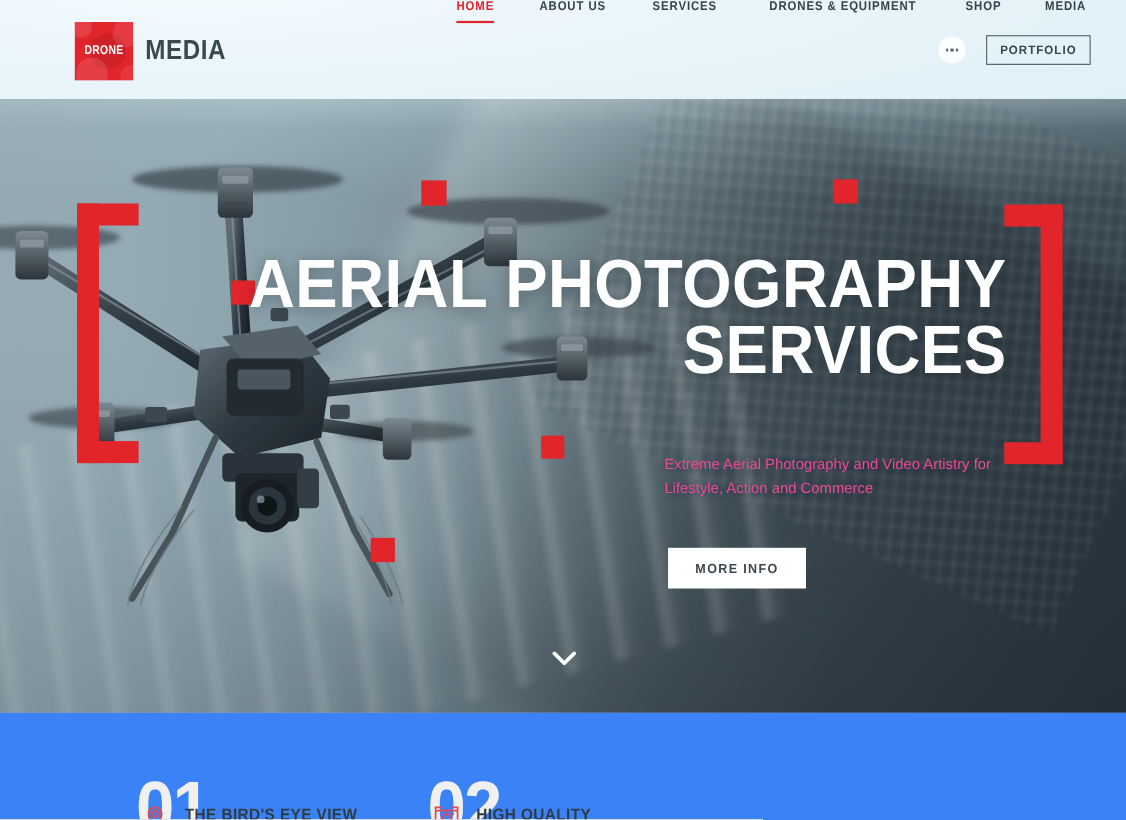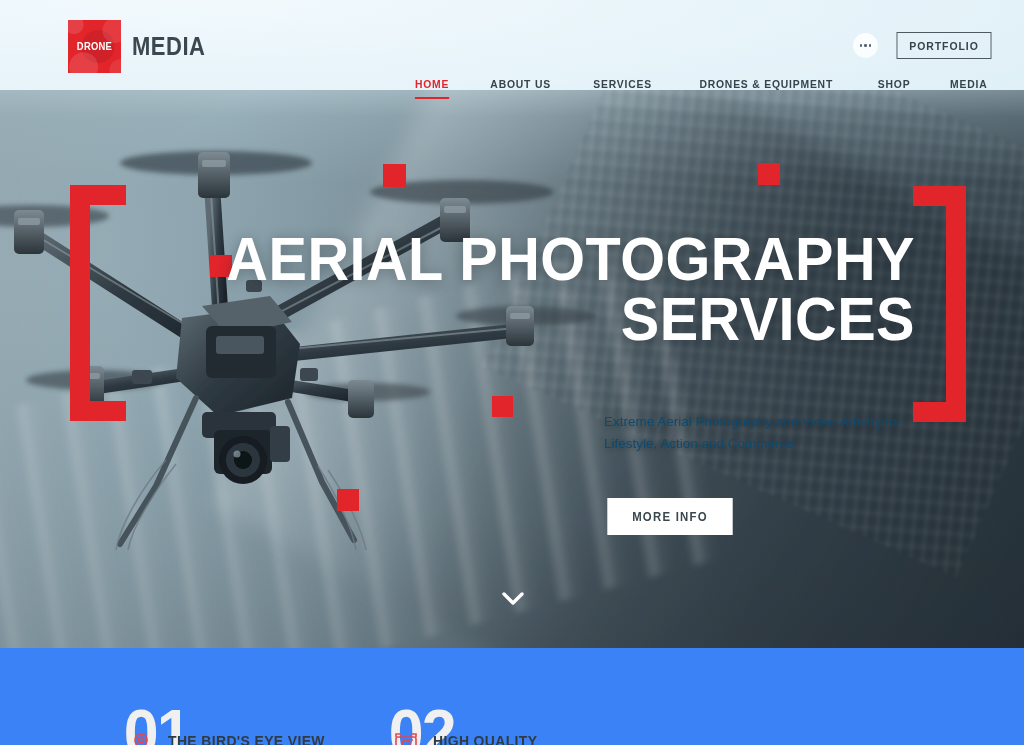--- a/index.html
+++ b/index.html
@@ -178,21 +178,21 @@
     transform: scaleX(0.88);
     transform-origin: left center;
     font-family: "Liberation Sans Narrow", "Liberation Sans", sans-serif;
   }
 
   .nav {
     position: absolute;
     left: 395px; top: 0;
     height: 90px;
     display: flex;
-    align-items: flex-end;
+    align-items: flex-start;
     gap: 0;
   }
   .nav-item {
     position: relative;
     padding: 0 18px;
     color: #36434b;
     font-size: 11.5px;
     font-weight: 700;
     letter-spacing: 0.9px;
     white-space: nowrap;
@@ -288,21 +288,21 @@
     transform: scaleX(0.93);
     transform-origin: right top;
     text-shadow: 0 2px 14px rgba(20,28,35,0.35);
     font-family: "Liberation Sans Narrow", "Liberation Sans", sans-serif;
   }
   .hero-title .l2 { display: block; }
   .hero-sub {
     position: absolute;
     left: 604px; top: 411px;
     width: 330px;
-    color: #0c4a6e;
+    color: #ec4899;
     font-size: 13.5px;
     line-height: 1.63;
     font-weight: 400;
     text-shadow: 0 1px 6px rgba(20,28,35,0.45);
   }
   .more-btn {
     position: absolute;
     left: 604px; top: 498px;
     width: 132px; height: 37px;
     background: #ffffff;

